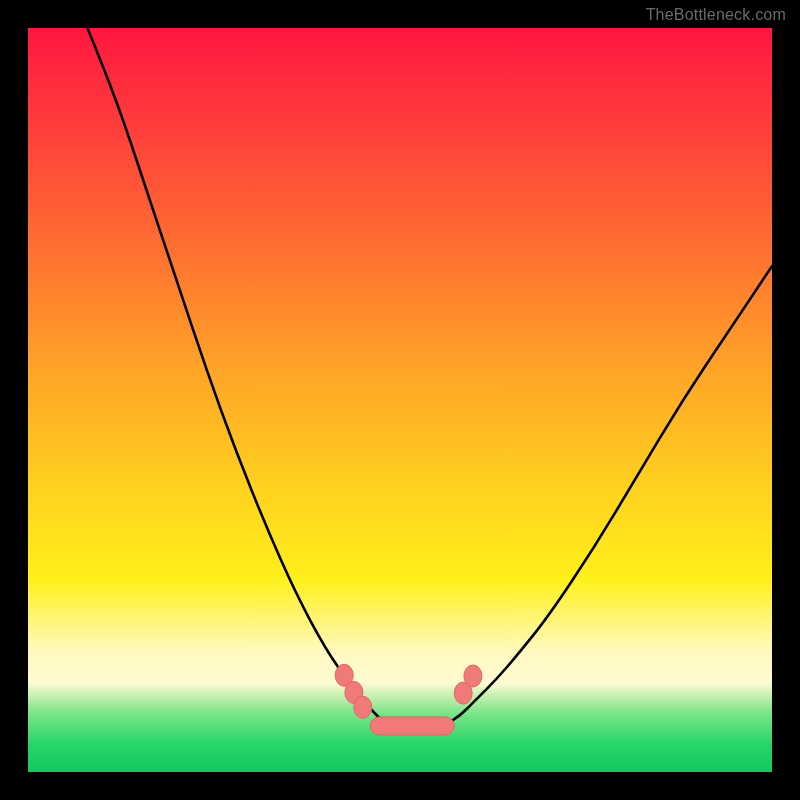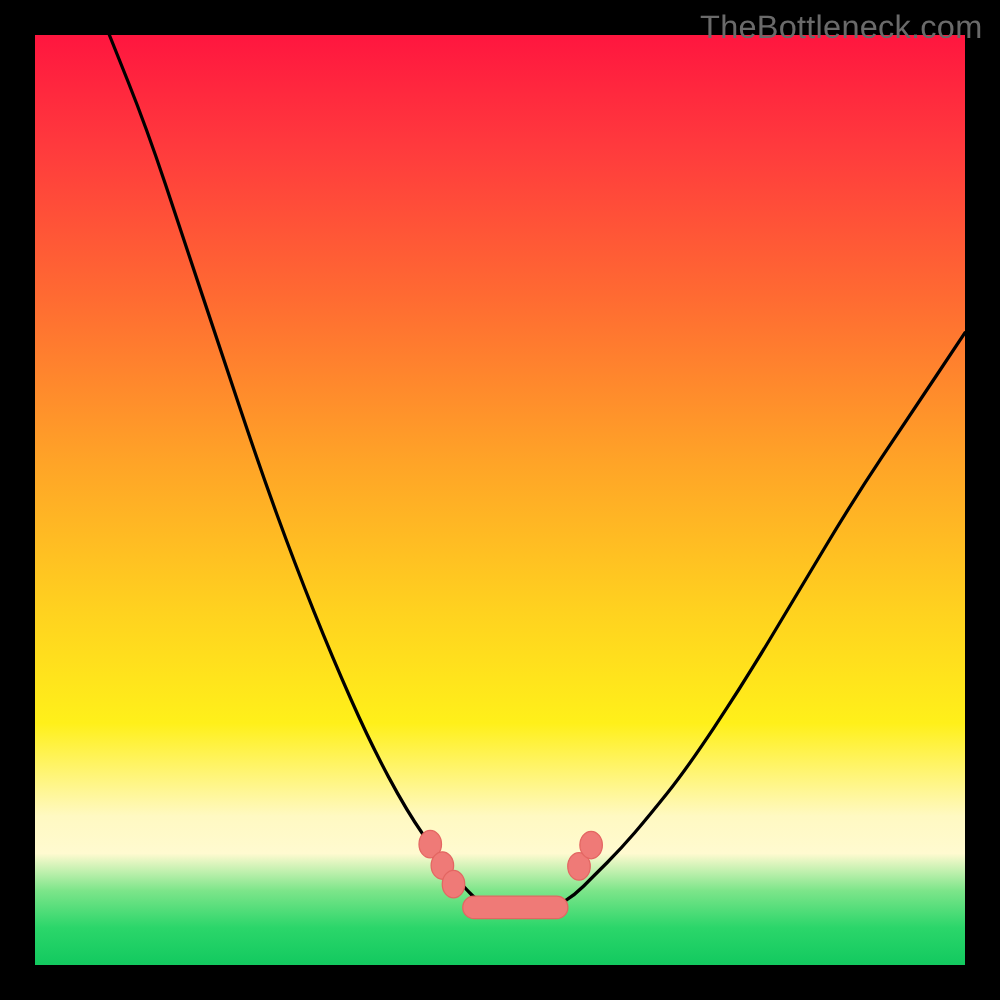--- a/index.html
+++ b/index.html
@@ -38,21 +38,21 @@
       #7de58a 92%,
       #2bd66a 96%,
       #12c95f 100%
     );
   }
   .watermark {
     position: absolute;
     top: 6px;
     right: 14px;
     color: #6a6a6a;
-    font-size: 26px;
+    font-size: 16px;
     font-weight: 500;
     letter-spacing: 0.2px;
     user-select: none;
   }
   svg.curve {
     position: absolute;
     left: 0;
     top: 0;
     width: 744px;
     height: 744px;

